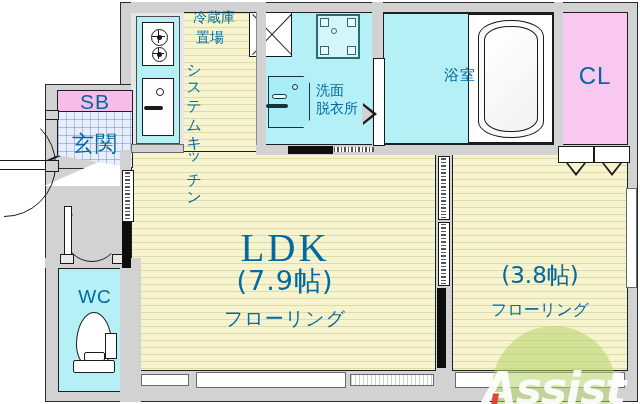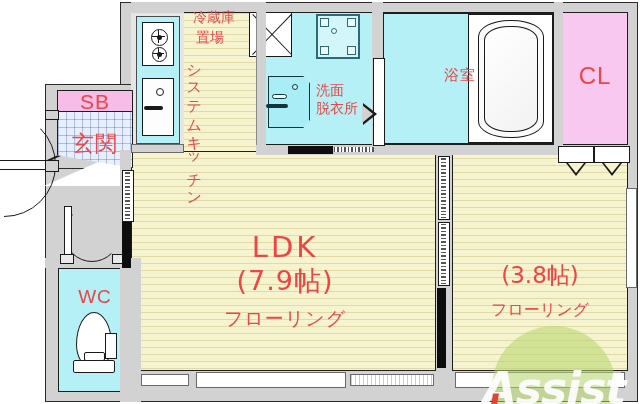--- a/index.html
+++ b/index.html
@@ -38,32 +38,32 @@
       repeating-linear-gradient(to bottom,
         rgba(60,90,190,.34) 0px, rgba(60,90,190,.34) 1px,
         rgba(0,0,0,0) 1px, rgba(0,0,0,0) 8px),
       #e7eefc;
   }
   .ol{border:1px solid #1e1e1e;}
   .ol2{border:2px solid #1e1e1e;}
 
   
   .lbl{
-    position:absolute;color:#ef4444;
+    position:absolute;color:#0369a1;
     font-family:"DejaVu Sans","Liberation Sans",sans-serif;
     white-space:nowrap;line-height:1;user-select:none;
   }
   .lbl-c{transform:translate(-50%,-50%);}
   .vlabel{
     writing-mode:vertical-rl;
     text-orientation:upright;
     letter-spacing:1px;
     line-height:1.02;
   }
-  .t-ldk{font-size:29px;letter-spacing:3px;}
+  .t-ldk{font-size:39px;letter-spacing:3px;font-family:Liberation Serif, serif;}
   .t-ldk2{font-size:27px;letter-spacing:1px;}
   .t-sub{font-size:19px;letter-spacing:1px;}
   .t-you{font-size:24px;letter-spacing:3px;}
   .t-you2{font-size:23px;letter-spacing:0px;}
   .t-sub2{font-size:16px;letter-spacing:0px;}
   .t-room{font-size:17px;letter-spacing:1px;}
   .t-sb{font-size:21px;letter-spacing:1px;font-family:"Liberation Sans",sans-serif;}
   .t-cl{font-size:24px;letter-spacing:1px;font-family:"Liberation Sans",sans-serif;}
   .t-wc{font-size:19px;letter-spacing:1px;font-family:"Liberation Sans",sans-serif;}
   .t-kit{font-size:15px;}

